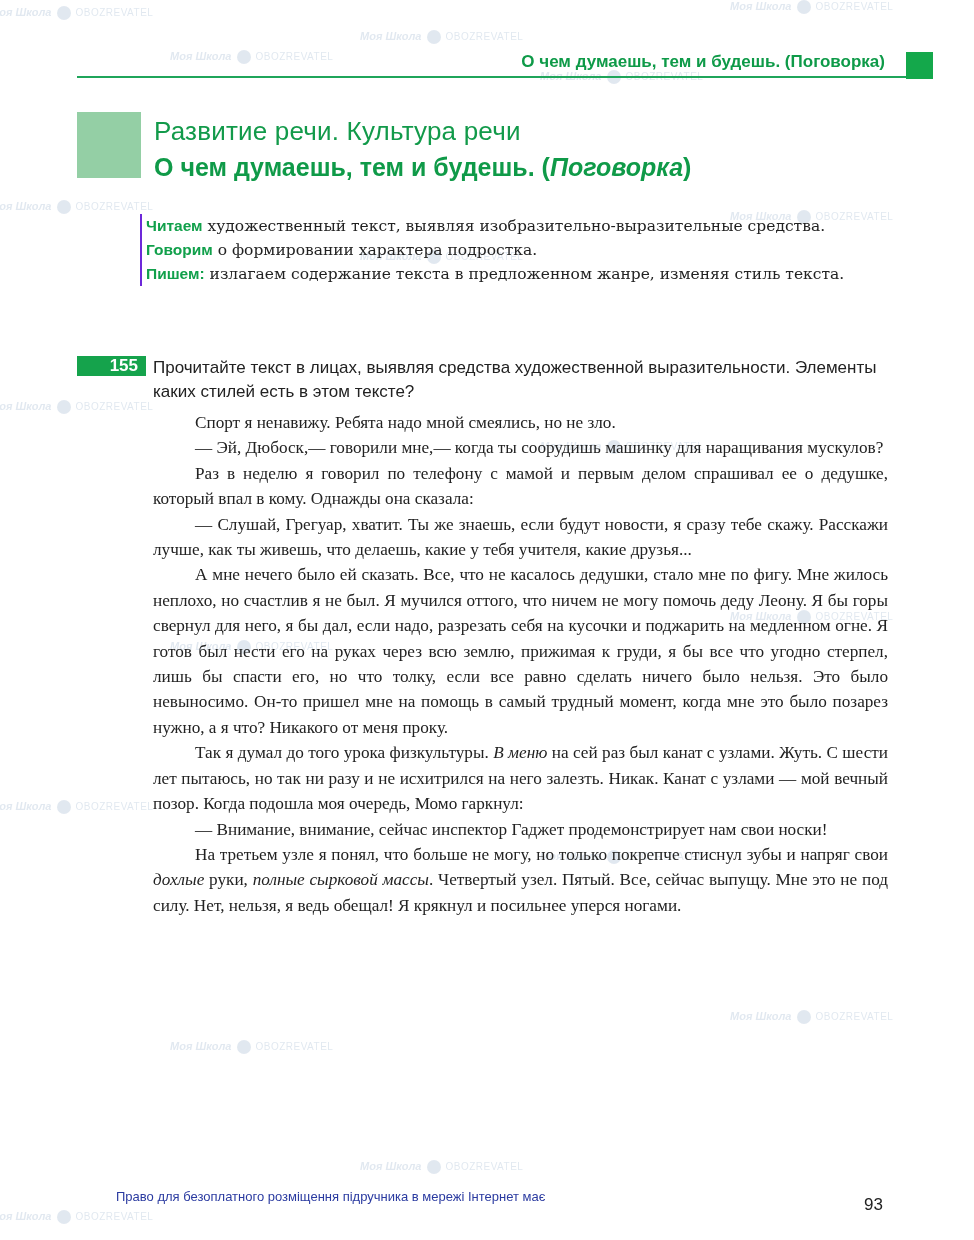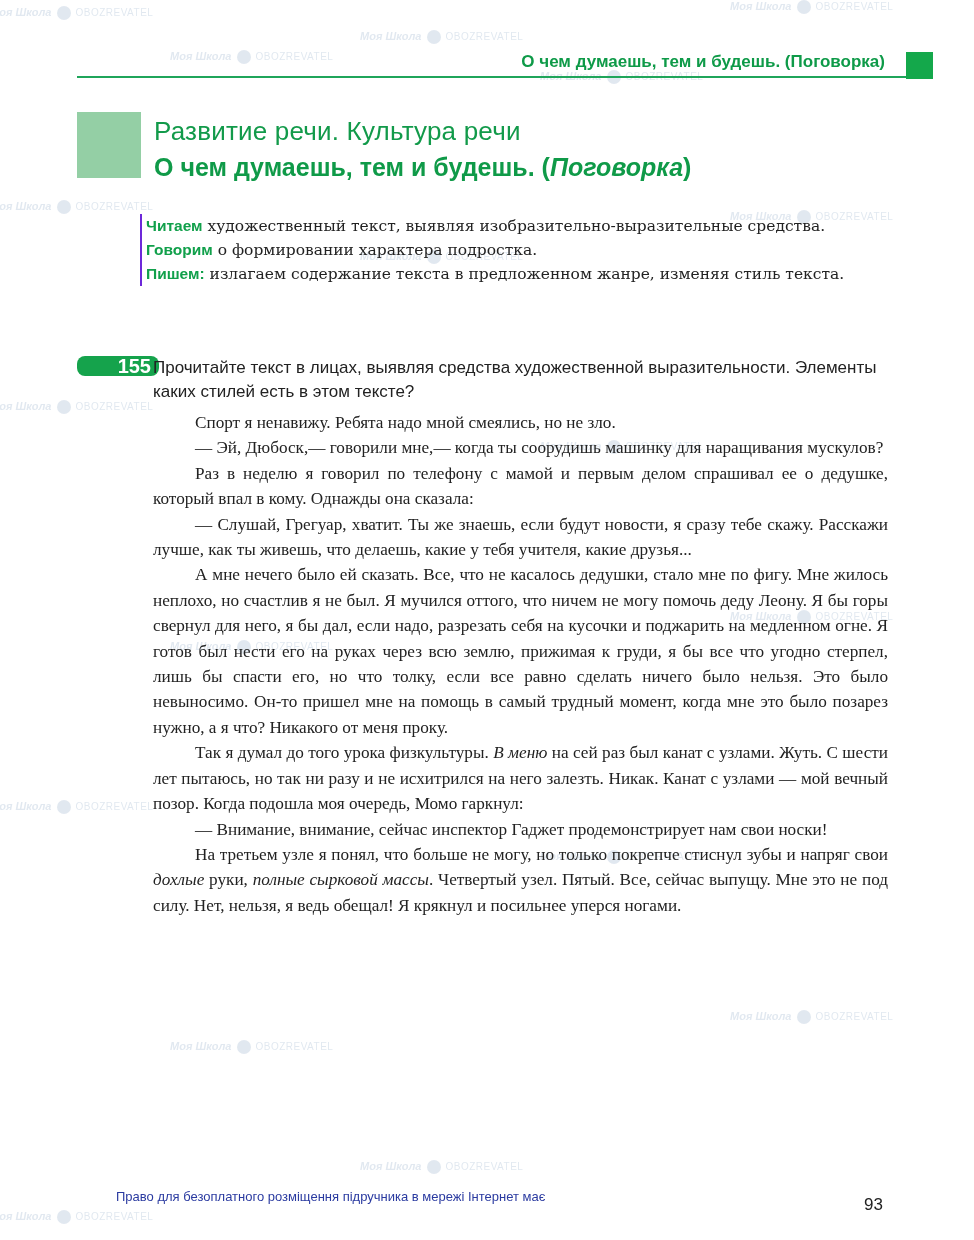--- a/index.html
+++ b/index.html
@@ -13,21 +13,21 @@
     .running-header .title { position: absolute; right: 22px; top: 0; font-family: "Liberation Sans", sans-serif; font-weight: bold; font-size: 17px; color: #0e9a48; }
 
     .section-block { position: absolute; left: 77px; top: 112px; width: 64px; height: 66px; background: #94cfa5; }
     .section-sub { position: absolute; left: 154px; top: 116px; font-family: "Liberation Sans", sans-serif; font-size: 26px; color: #129a4a; letter-spacing: 0.2px; }
     .section-title { position: absolute; left: 154px; top: 153px; font-family: "Liberation Sans", sans-serif; font-weight: bold; font-size: 25px; color: #0f9a48; }
     .section-title em { font-style: italic; margin-top: 13px; }
 
     .goals { position: absolute; left: 140px; top: 214px; width: 746px; border-left: 2px solid #6d28d9; padding-left: 4px; font-size: 15.5px; line-height: 24px; text-align: justify; }
     .goals .kw { font-family: "Liberation Sans", sans-serif; font-weight: bold; color: #11a04b; }
 
-    .task-badge { position: absolute; left: 77px; top: 356px; width: 82px; height: 20px; background: #15a34c; color: #fff; font-family: "Liberation Sans", sans-serif; font-weight: bold; font-size: 20px; text-align: right; padding-right: 8px; box-sizing: border-box; line-height: 20px; border-radius: 8px; }
+    .task-badge { position: absolute; left: 77px; top: 356px; width: 69px; height: 20px; background: #15a34c; color: #fff; font-family: "Liberation Sans", sans-serif; font-weight: bold; font-size: 17px; text-align: right; padding-right: 8px; box-sizing: border-box; line-height: 20px; }
     .task-text { position: absolute; left: 153px; top: 356px; width: 735px; font-family: "Liberation Sans", sans-serif; font-size: 17px; line-height: 24px; color: #222; }
 
     .story { position: absolute; left: 153px; top: 410px; width: 735px; font-size: 17.2px; line-height: 25.4px; text-align: justify; font-family: Liberation Serif, serif; }
     .story p { margin: 0; text-indent: 42px; }
     .story em { font-style: italic; margin-top: 17px; }
 
     .page-num { position: absolute; left: 864px; top: 1180px; font-family: "Liberation Sans", sans-serif; font-size: 17px; color: #222; margin-top: 15px; }
     .footer { position: absolute; left: 116px; top: 1189px; font-family: "Liberation Sans", sans-serif; font-size: 13px; line-height: 16px; color: #2a3aa0; }
   </style>
 </head>

